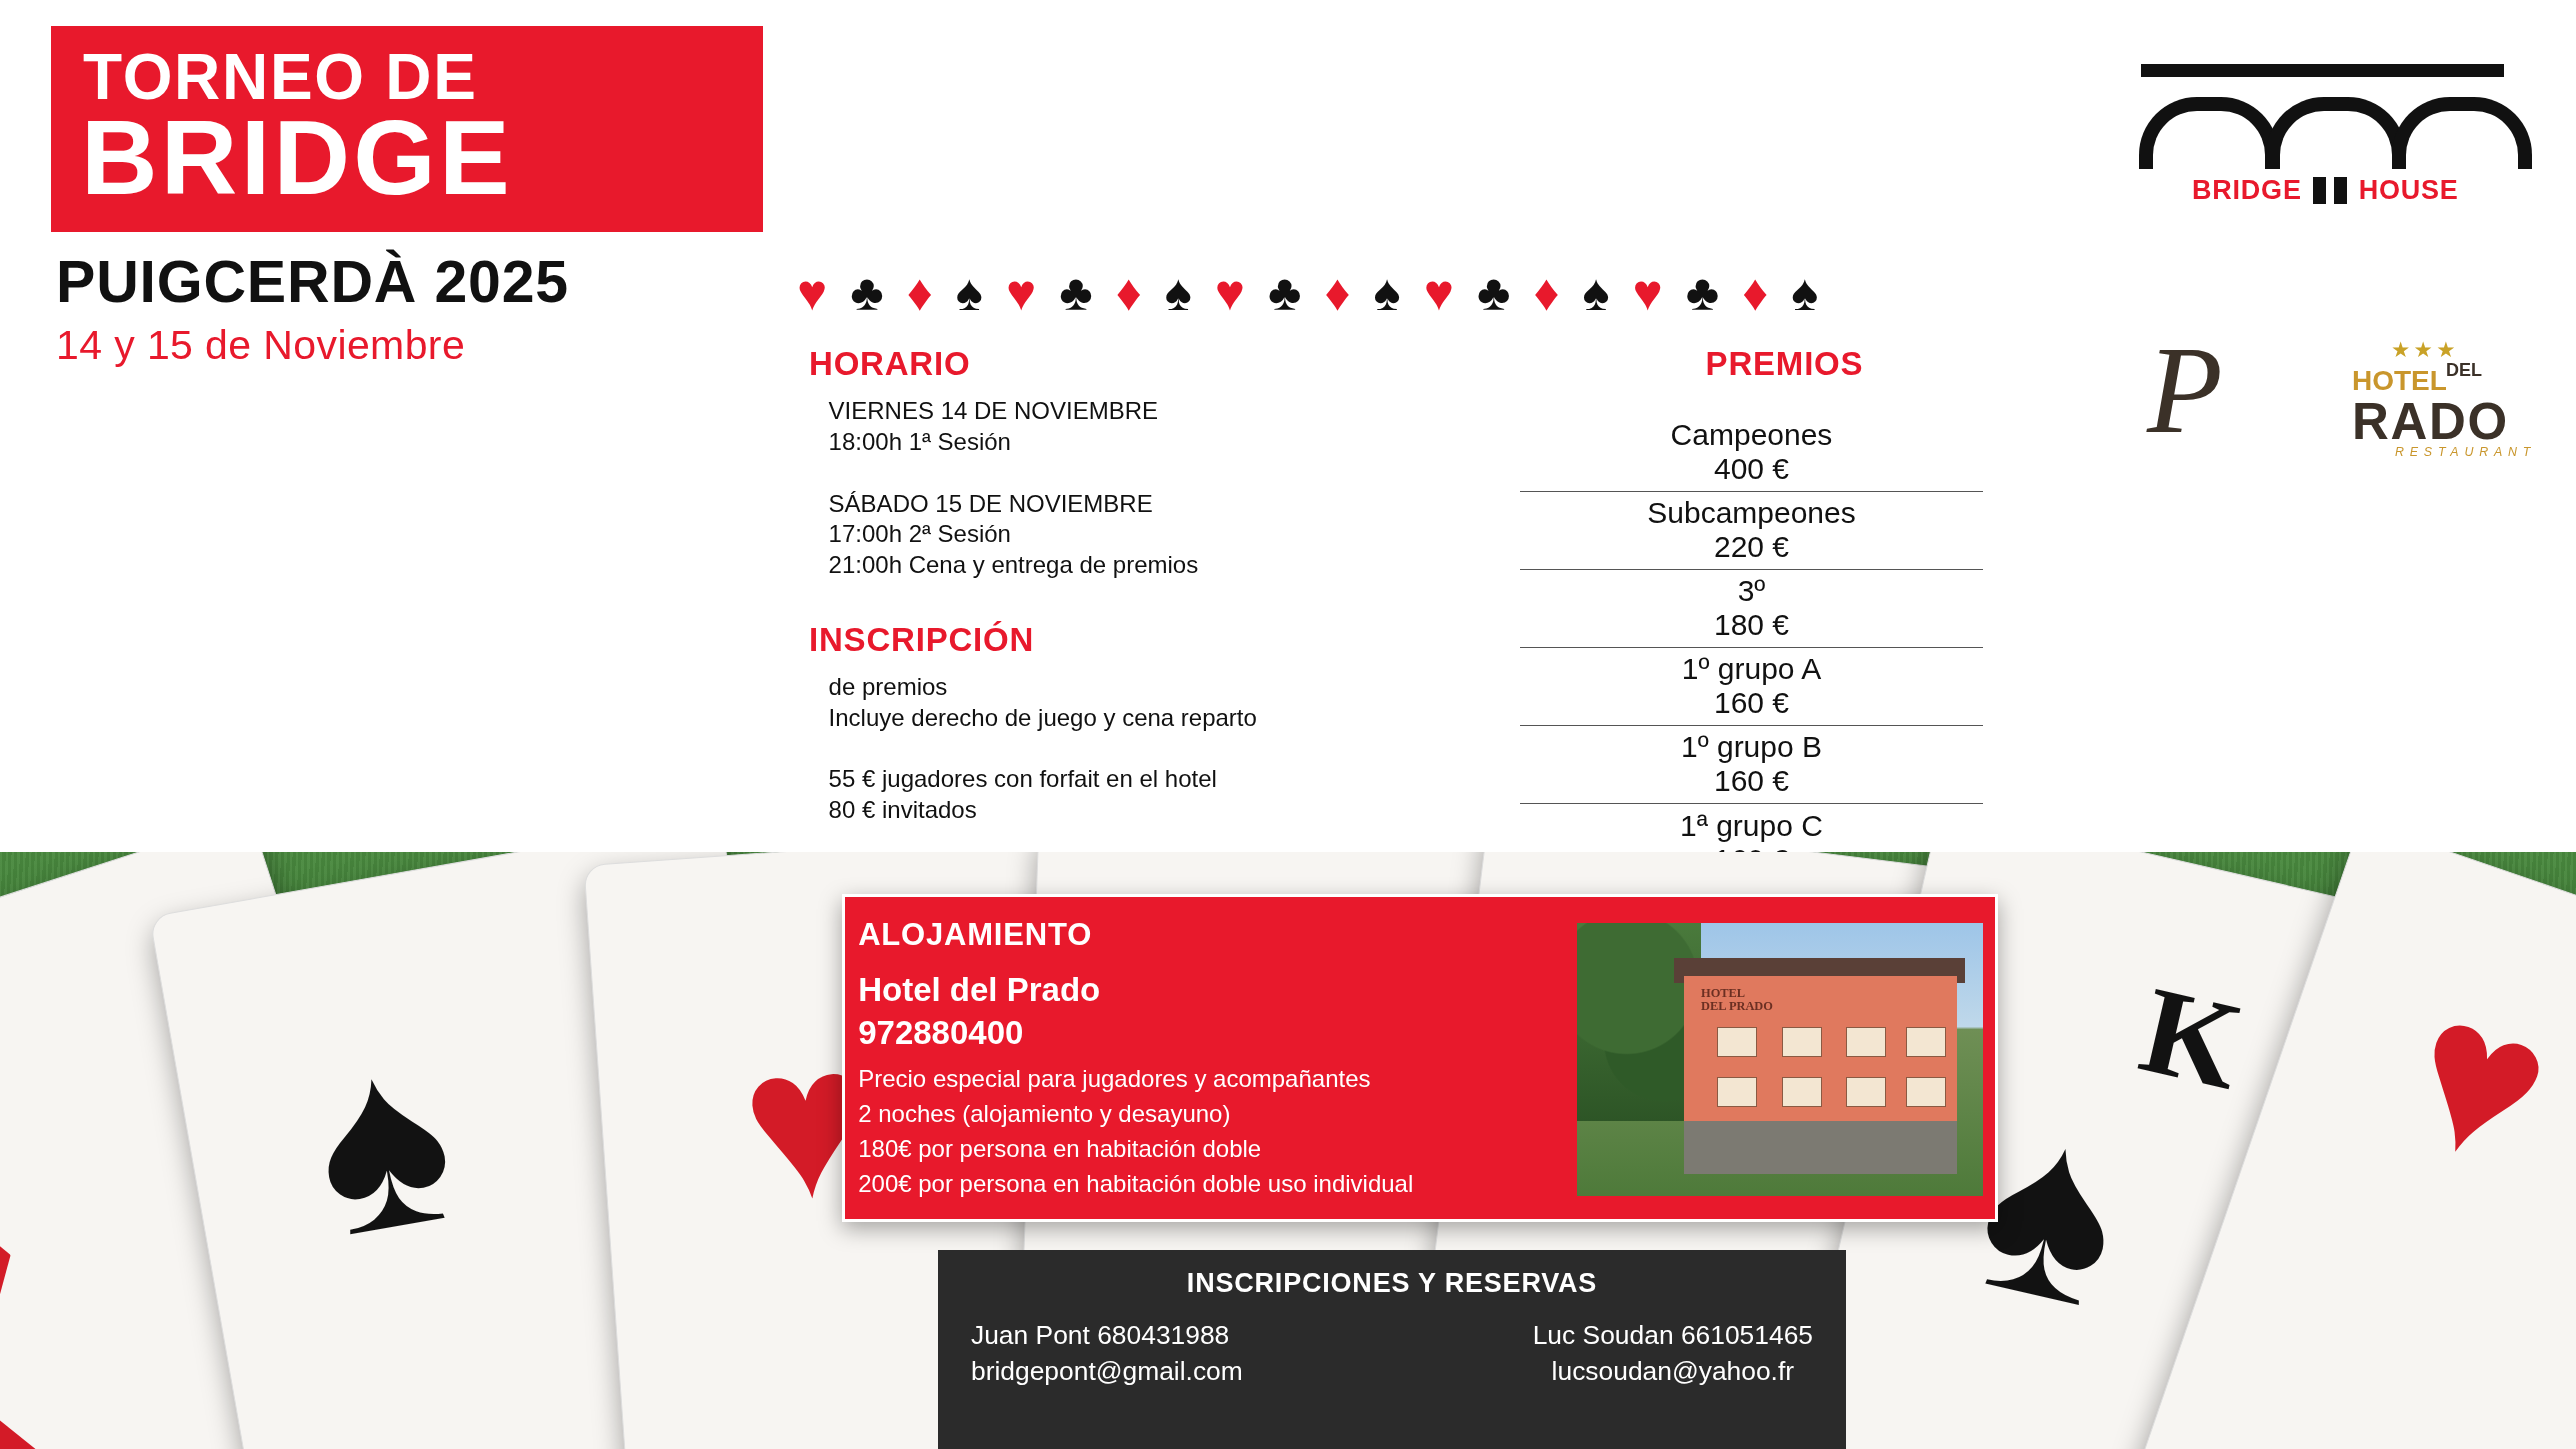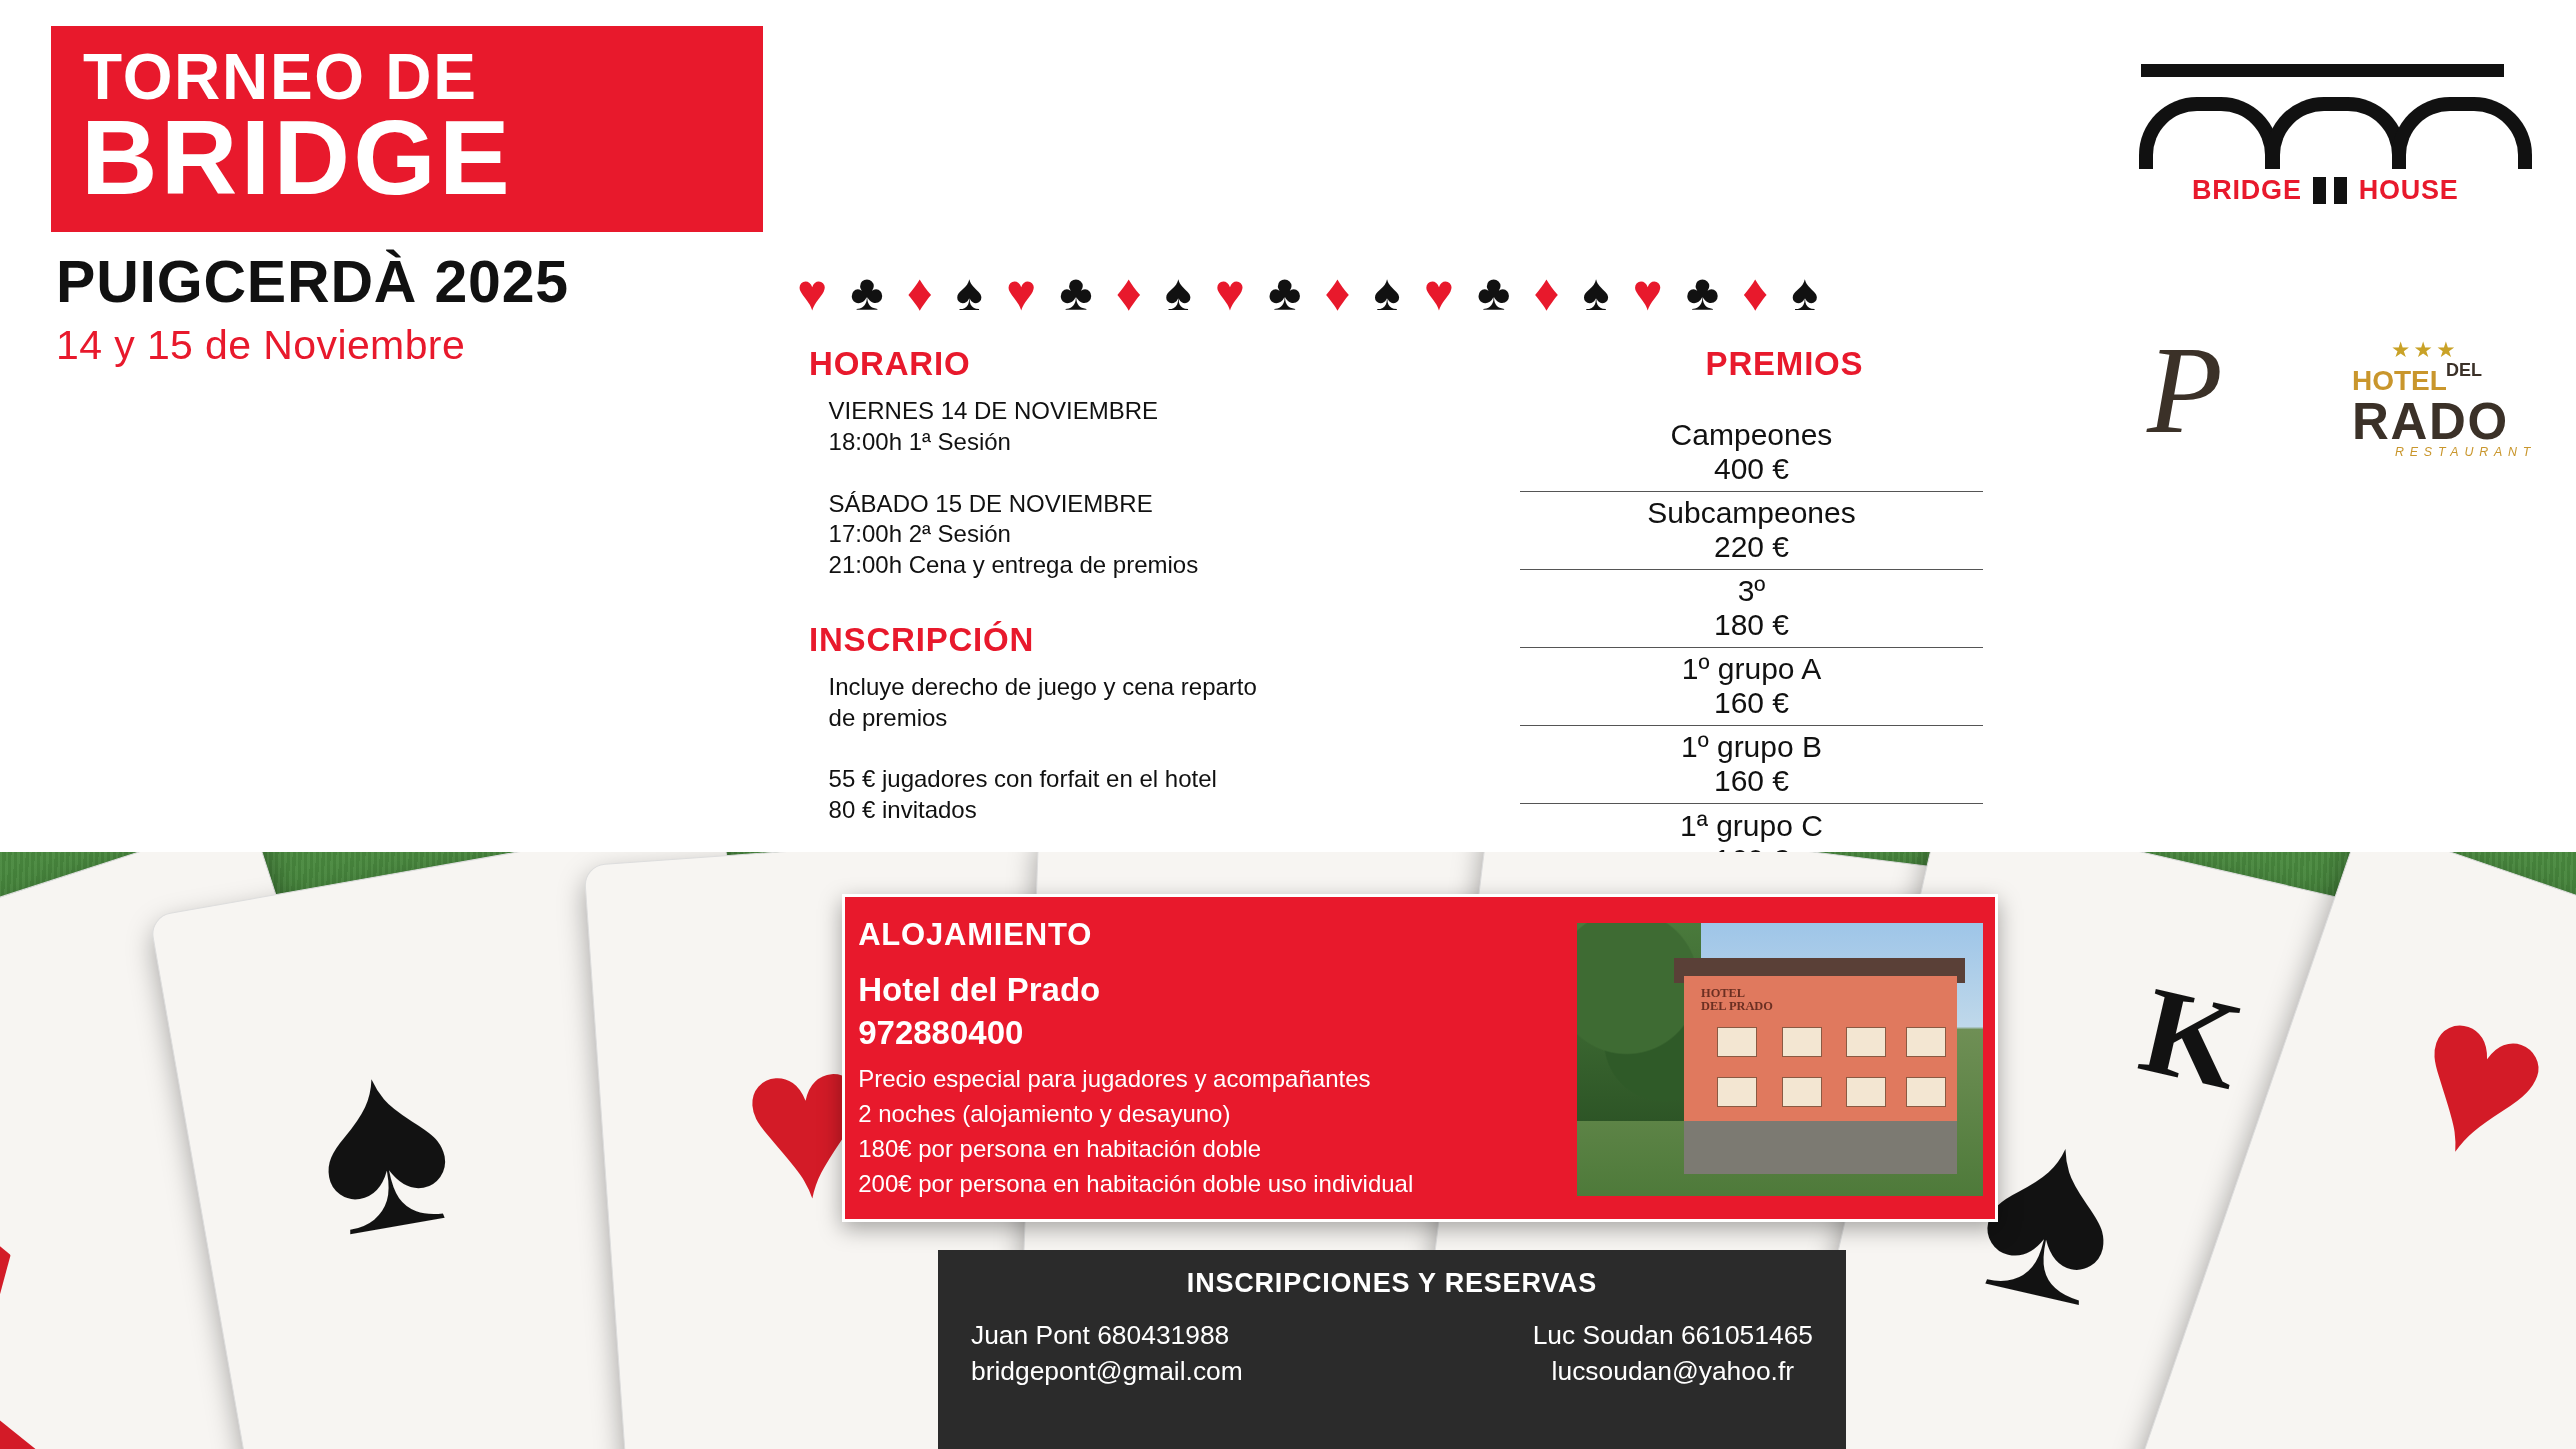--- a/index.html
+++ b/index.html
@@ -262,22 +262,22 @@
     </div>
     <div class="gap-md"></div>
     <div class="sub-block">
       <div class="txt">SÁBADO 15 DE NOVIEMBRE</div>
       <div class="txt">17:00h   2ª Sesión</div>
       <div class="txt">21:00h   Cena y entrega de premios</div>
     </div>
 
     <div class="sec-head insc-head">INSCRIPCIÓN</div>
     <div class="sub-block">
+      <div class="txt">de premios</div>
       <div class="txt">Incluye derecho de juego y cena reparto</div>
-      <div class="txt">de premios</div>
       <div class="gap-md"></div>
       <div class="txt">55 € jugadores con forfait en el hotel</div>
       <div class="txt">80 € invitados</div>
     </div>
   </div>
 
   <div class="col-right">
     <div class="premios-head">PREMIOS</div>
     <div class="premios-table">
       <div class="prow">

